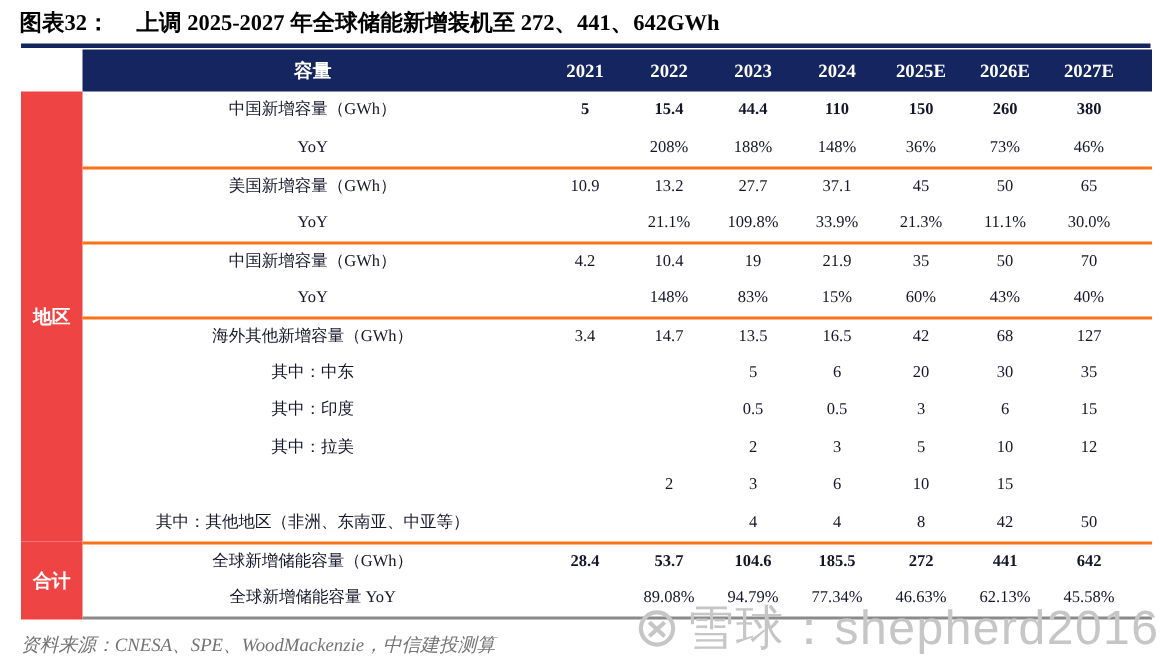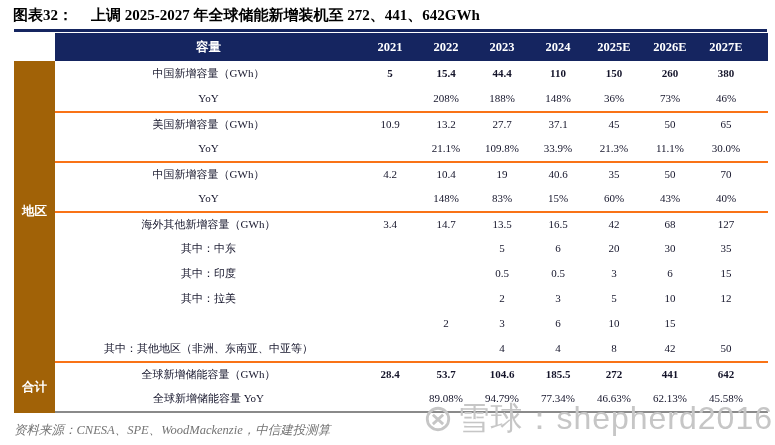--- a/index.html
+++ b/index.html
@@ -30,21 +30,21 @@
     border-bottom:2px solid #8a8a8a;
   }
   .row{
     display:grid;grid-template-columns:307px repeat(7,56px) 14px;
     height:25px;align-items:center;font-size:11px;
     box-sizing:border-box;
   }
   .row.divider{border-top:2px solid #f97316;}
   .row.bold .val{font-weight:bold;}
   .sidebar{
-    position:absolute;left:14px;width:41px;background:#a16207;
+    position:absolute;left:14px;width:41px;background:#ef4444;
     color:#ffffff;font-weight:bold;font-size:12.5px;
     display:flex;align-items:center;justify-content:center;
   }
   .sidebar.region{top:61px;height:300px;}
   .sidebar.total{top:361px;height:52px;}
   .source{
     position:absolute;left:14px;top:422px;
     font-style:italic;font-size:12.5px;color:#737373;white-space:nowrap;
   }
   .watermark{
@@ -127,21 +127,21 @@
       <div class="cell val">21.3%</div>
       <div class="cell val">11.1%</div>
       <div class="cell val">30.0%</div>
       <div class="cell spacer"></div>
     </div>
     <div class="row divider">
       <div class="cell label">中国新增容量（GWh）</div>
       <div class="cell val">4.2</div>
       <div class="cell val">10.4</div>
       <div class="cell val">19</div>
-      <div class="cell val">40.6</div>
+      <div class="cell val">21.9</div>
       <div class="cell val">35</div>
       <div class="cell val">50</div>
       <div class="cell val">70</div>
       <div class="cell spacer"></div>
     </div>
     <div class="row">
       <div class="cell label">YoY</div>
       <div class="cell val"></div>
       <div class="cell val">148%</div>
       <div class="cell val">83%</div>

